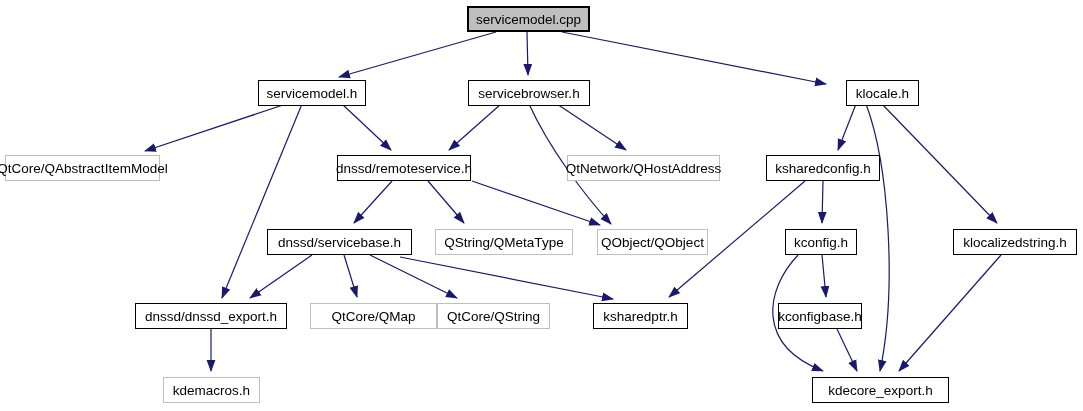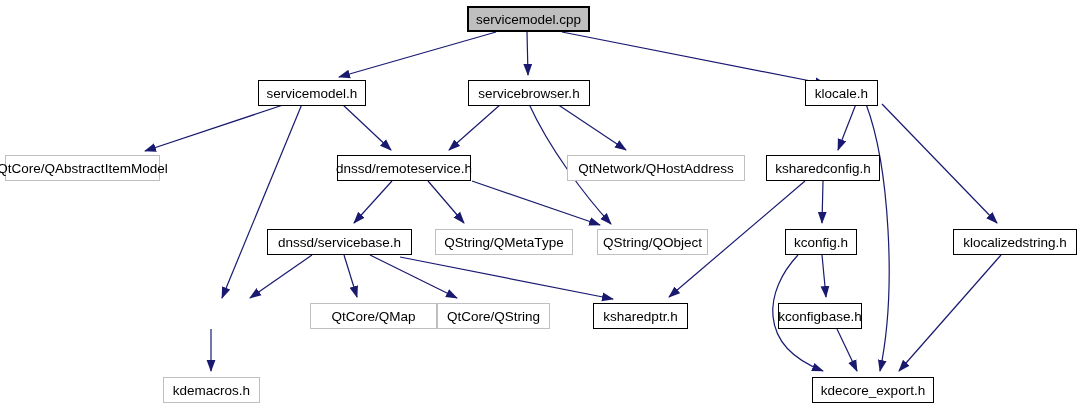--- a/index.html
+++ b/index.html
@@ -62,34 +62,35 @@
     <path class="edge" d="M798,255 C765,290 756,345 823,371" marker-end="url(#arrowhead)"></path>
     <path class="edge" d="M1001,255 L899,371" marker-end="url(#arrowhead)"></path>
     <path class="edge" d="M211,329 L211,371" marker-end="url(#arrowhead)"></path>
     <path class="edge" d="M837,329 L857,371" marker-end="url(#arrowhead)"></path>
   </svg>
 
   <div class="node current" style="left:467px;top:6px;width:123px">servicemodel.cpp</div>
 
   <div class="node internal" style="left:468px;top:80px;width:122px">servicebrowser.h</div>
   <div class="node internal" style="left:258px;top:80px;width:108px">servicemodel.h</div>
-  <div class="node internal" style="left:805px;top:80px;width:73px">klocale.h</div>
+  <div class="node internal" style="left:846px;top:80px;width:73px">klocale.h</div>
 
   <div class="node external" style="left:5px;top:155px;width:155px">QtCore/QAbstractItemModel</div>
   <div class="node internal" style="left:337px;top:155px;width:134px">dnssd/remoteservice.h</div>
-  <div class="node external" style="left:567px;top:155px;width:178px">QtNetwork/QHostAddress</div>
+  <div class="node external" style="left:567px;top:155px;width:153px">QtNetwork/QHostAddress</div>
   <div class="node internal" style="left:766px;top:155px;width:114px">ksharedconfig.h</div>
 
   <div class="node internal" style="left:267px;top:229px;width:145px">dnssd/servicebase.h</div>
   <div class="node external" style="left:435px;top:229px;width:138px">QString/QMetaType</div>
-  <div class="node external" style="left:597px;top:229px;width:111px">QString/QObject</div>
+  <div class="node external" style="left:597px;top:229px;width:111px">QObject/QObject</div>
   <div class="node internal" style="left:785px;top:229px;width:72px">kconfig.h</div>
   <div class="node internal" style="left:953px;top:229px;width:124px">klocalizedstring.h</div>
 
+  <div class="node internal" style="left:135px;top:303px;width:152px">dnssd/dnssd_export.h</div>
   <div class="node external" style="left:310px;top:303px;width:127px">QtCore/QMap</div>
   <div class="node external" style="left:437px;top:303px;width:113px">QtCore/QString</div>
   <div class="node internal" style="left:593px;top:303px;width:95px">ksharedptr.h</div>
   <div class="node internal" style="left:778px;top:303px;width:84px">kconfigbase.h</div>
 
   <div class="node external" style="left:163px;top:377px;width:97px">kdemacros.h</div>
-  <div class="node internal" style="left:812px;top:377px;width:122px">kdecore_export.h</div>
+  <div class="node internal" style="left:812px;top:377px;width:137px">kdecore_export.h</div>
 
 </div>
 
 </body></html>

